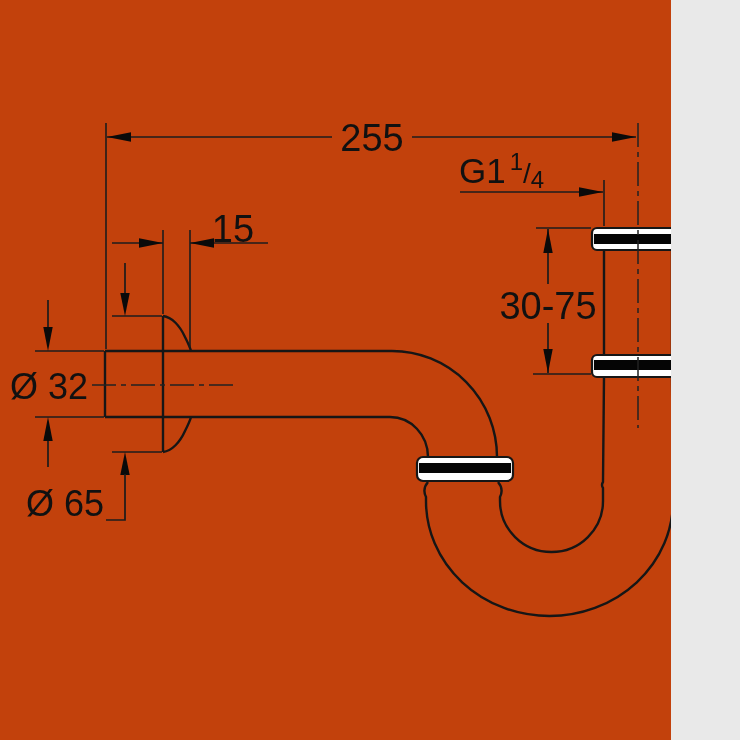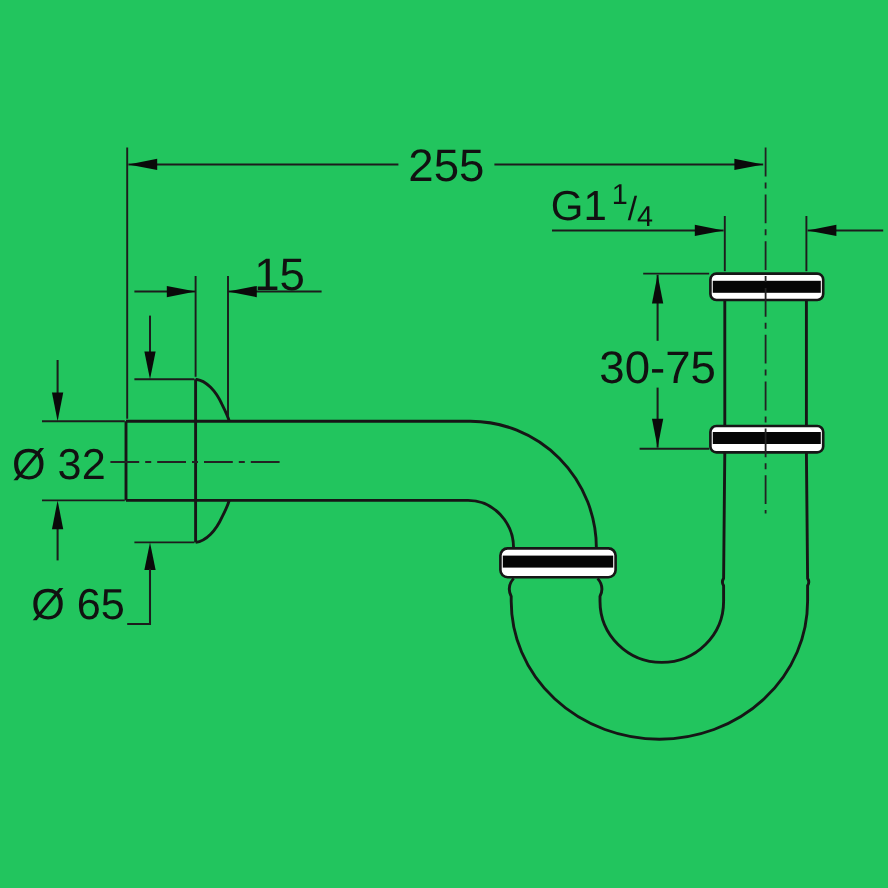--- a/index.html
+++ b/index.html
@@ -1,18 +1,18 @@
 <!DOCTYPE html>
 <html><head>
 <meta charset="utf-8">
 <style>
   html,body{margin:0;padding:0;background:#e9e9e9;}
   .canvas{
-    width:740px;height:740px;
-    background:#22c55e;
+    width:671px;height:740px;
+    background:#c2410c;
     position:relative;
     font-family:"Liberation Sans",sans-serif;
     overflow:hidden;
     text-align:center;
   }
   svg{display:block;}
   .part{stroke:#161616;stroke-width:2.4;fill:none;stroke-linecap:butt;}
   .partfill{stroke:#161616;stroke-width:2.2;fill:#ffffff;}
   .stripe{fill:#050505;stroke:none;}
   .dim{stroke:#1c1c1c;stroke-width:1.7;fill:none;}

